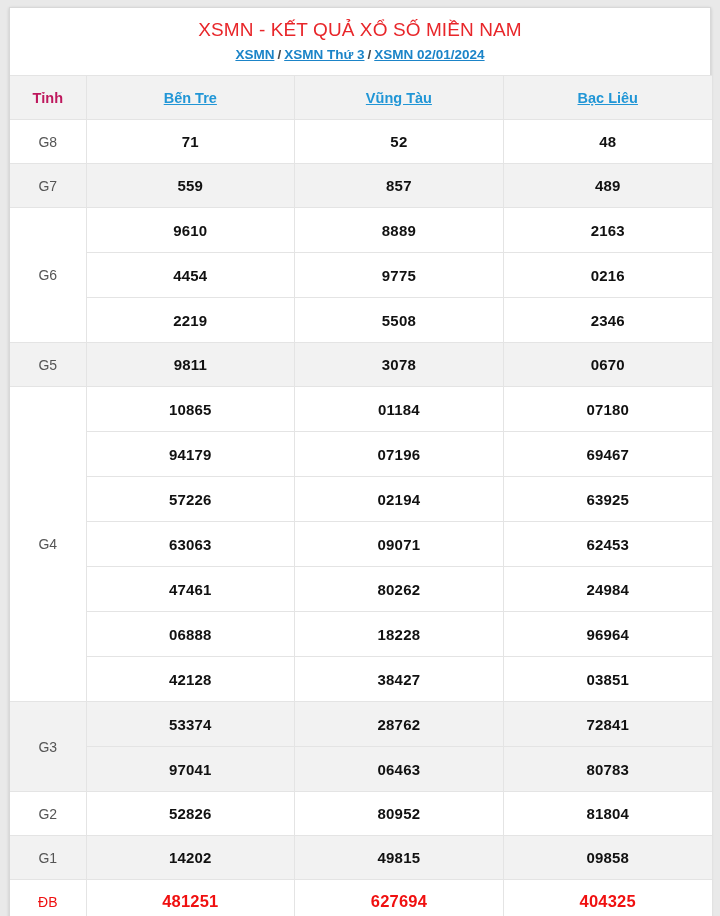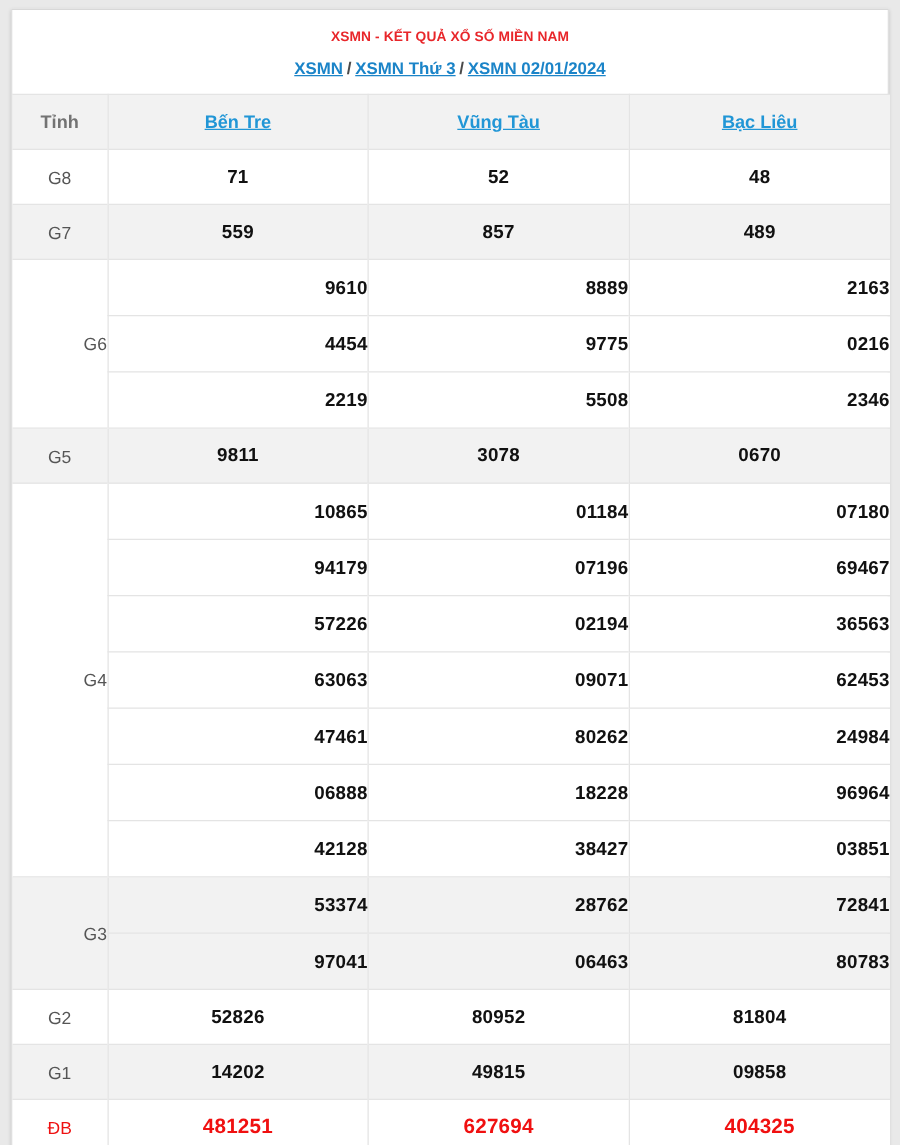--- a/index.html
+++ b/index.html
@@ -26,22 +26,22 @@
   }
 
   
   .result-header {
     padding: 11px 10px 10px 10px;
     text-align: center;
     background: #ffffff;
   }
   .result-title {
     color: #e8262a;
-    font-size: 11px;
-    font-weight: 700;
+    font-size: 19px;
+    font-weight: 400;
     letter-spacing: 0.1px;
     line-height: 22px;
     margin: 0 0 4px 0;
     white-space: nowrap;
   }
   .breadcrumb {
     font-size: 13.5px;
     font-weight: bold;
     line-height: 20px;
     color: #3b3b3b;
@@ -80,21 +80,21 @@
   table.result-table td:last-child {
     border-right: none;
   }
 
   thead th {
     background: #f2f2f2;
     height: 43px;
     border-top: 1px solid #dcdcdc;
   }
   th.prize-head {
-    color: #737373;
+    color: #be185d;
     font-size: 14.5px;
     font-weight: bold;
   }
   th.prov-head a {
     color: #2196d6;
     font-size: 14.5px;
     font-weight: bold;
     text-decoration: underline;
   }
 
@@ -112,21 +112,21 @@
   }
 
   tr.grp-shaded > td { background: #f2f2f2; }
   tr.grp-plain  > td { background: #ffffff; }
 
   
   td.prize-label.db  { color: #ee1111; font-size: 14px; }
   td.num.db          { color: #f01010; font-size: 16.5px; font-weight: bold; }
 
   tr.r-h45 > td { height: 43px; }
-  tr.r-h44 > td { height: 44px; text-align: right; }
+  tr.r-h44 > td { height: 44px; }
 </style>
 </head>
 <body>
 
 <div class="page-card">
 
   <div class="result-header">
     <div class="result-title">XSMN - KẾT QUẢ XỔ SỐ MIỀN NAM</div>
     <div class="breadcrumb">
       <a href="#">XSMN</a><span class="sep">/</span><a href="#">XSMN Thứ 3</a><span class="sep">/</span><a href="#">XSMN 02/01/2024</a>
@@ -196,21 +196,21 @@
           <td class="num">07180</td>
         </tr>
         <tr class="grp-plain r-h44">
           <td class="num">94179</td>
           <td class="num">07196</td>
           <td class="num">69467</td>
         </tr>
         <tr class="grp-plain r-h44">
           <td class="num">57226</td>
           <td class="num">02194</td>
-          <td class="num">36563</td>
+          <td class="num">63925</td>
         </tr>
         <tr class="grp-plain r-h44">
           <td class="num">63063</td>
           <td class="num">09071</td>
           <td class="num">62453</td>
         </tr>
         <tr class="grp-plain r-h44">
           <td class="num">47461</td>
           <td class="num">80262</td>
           <td class="num">24984</td>

